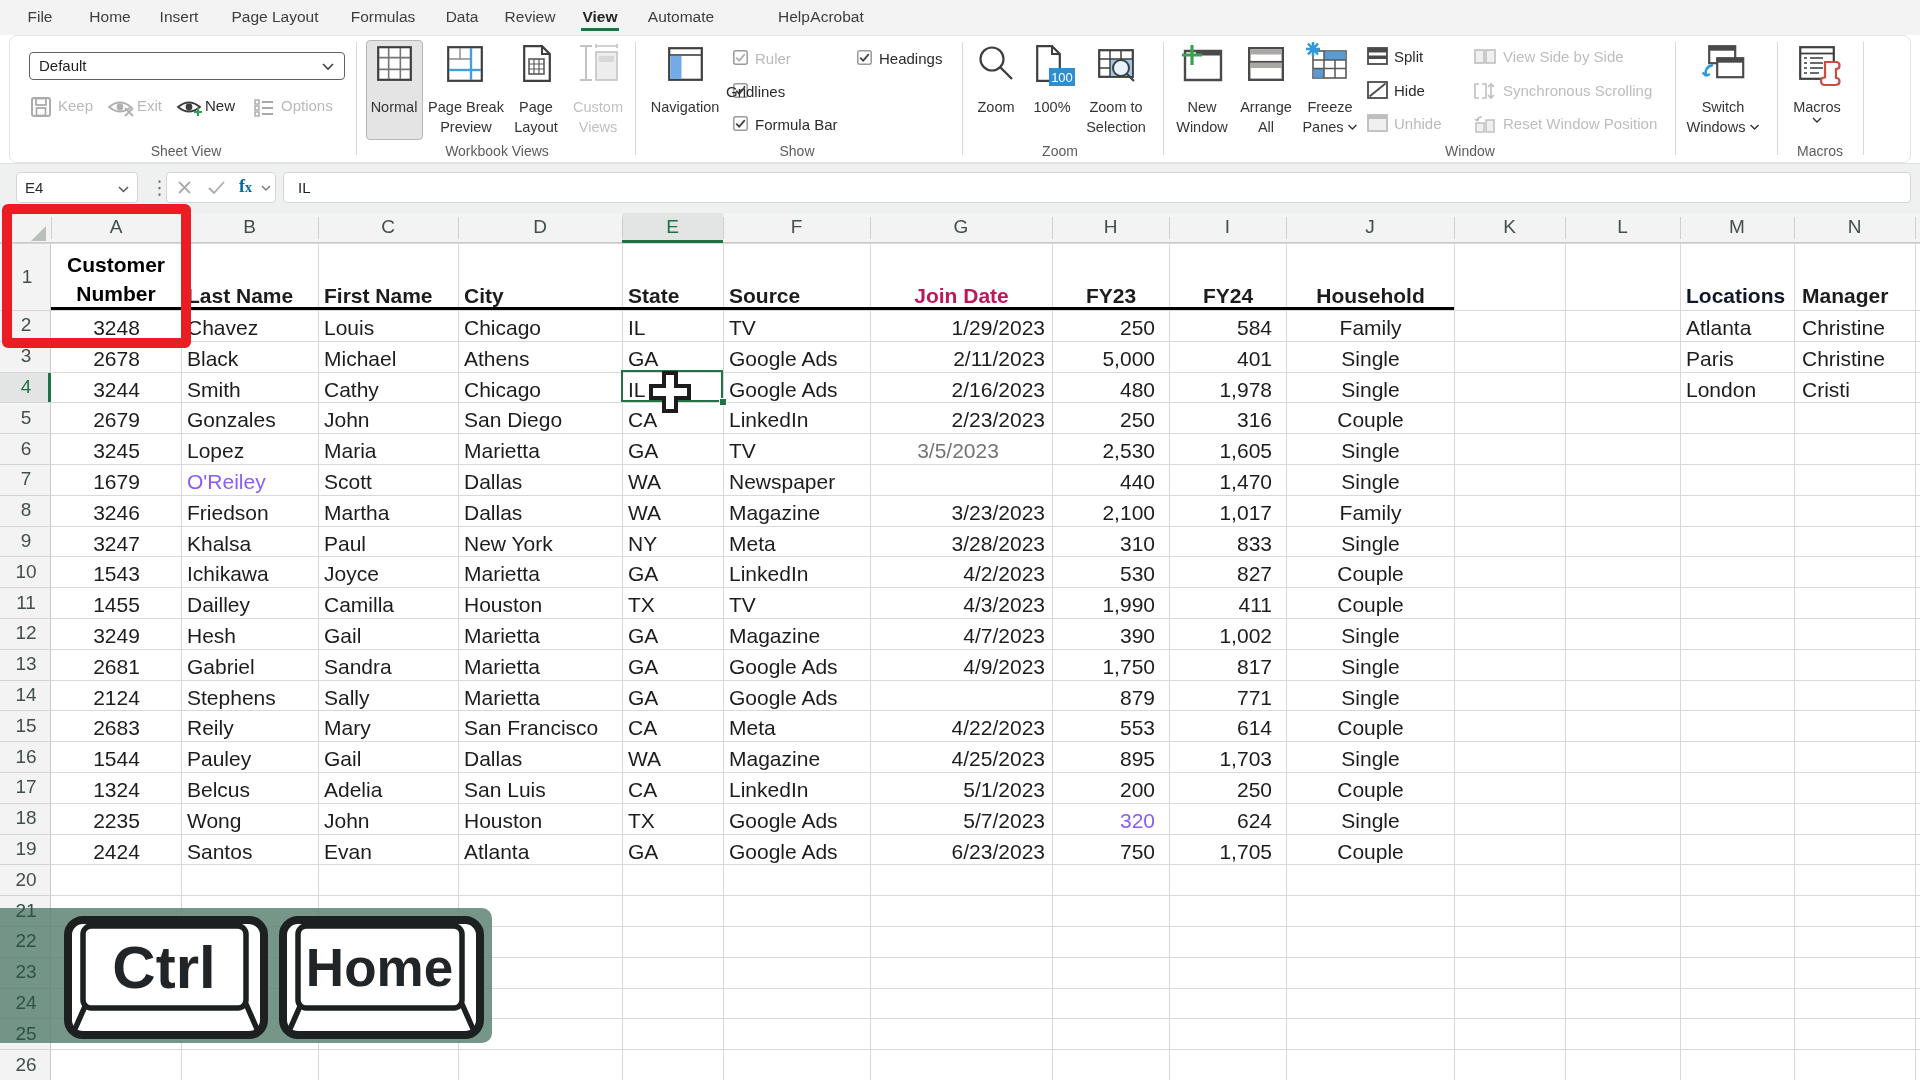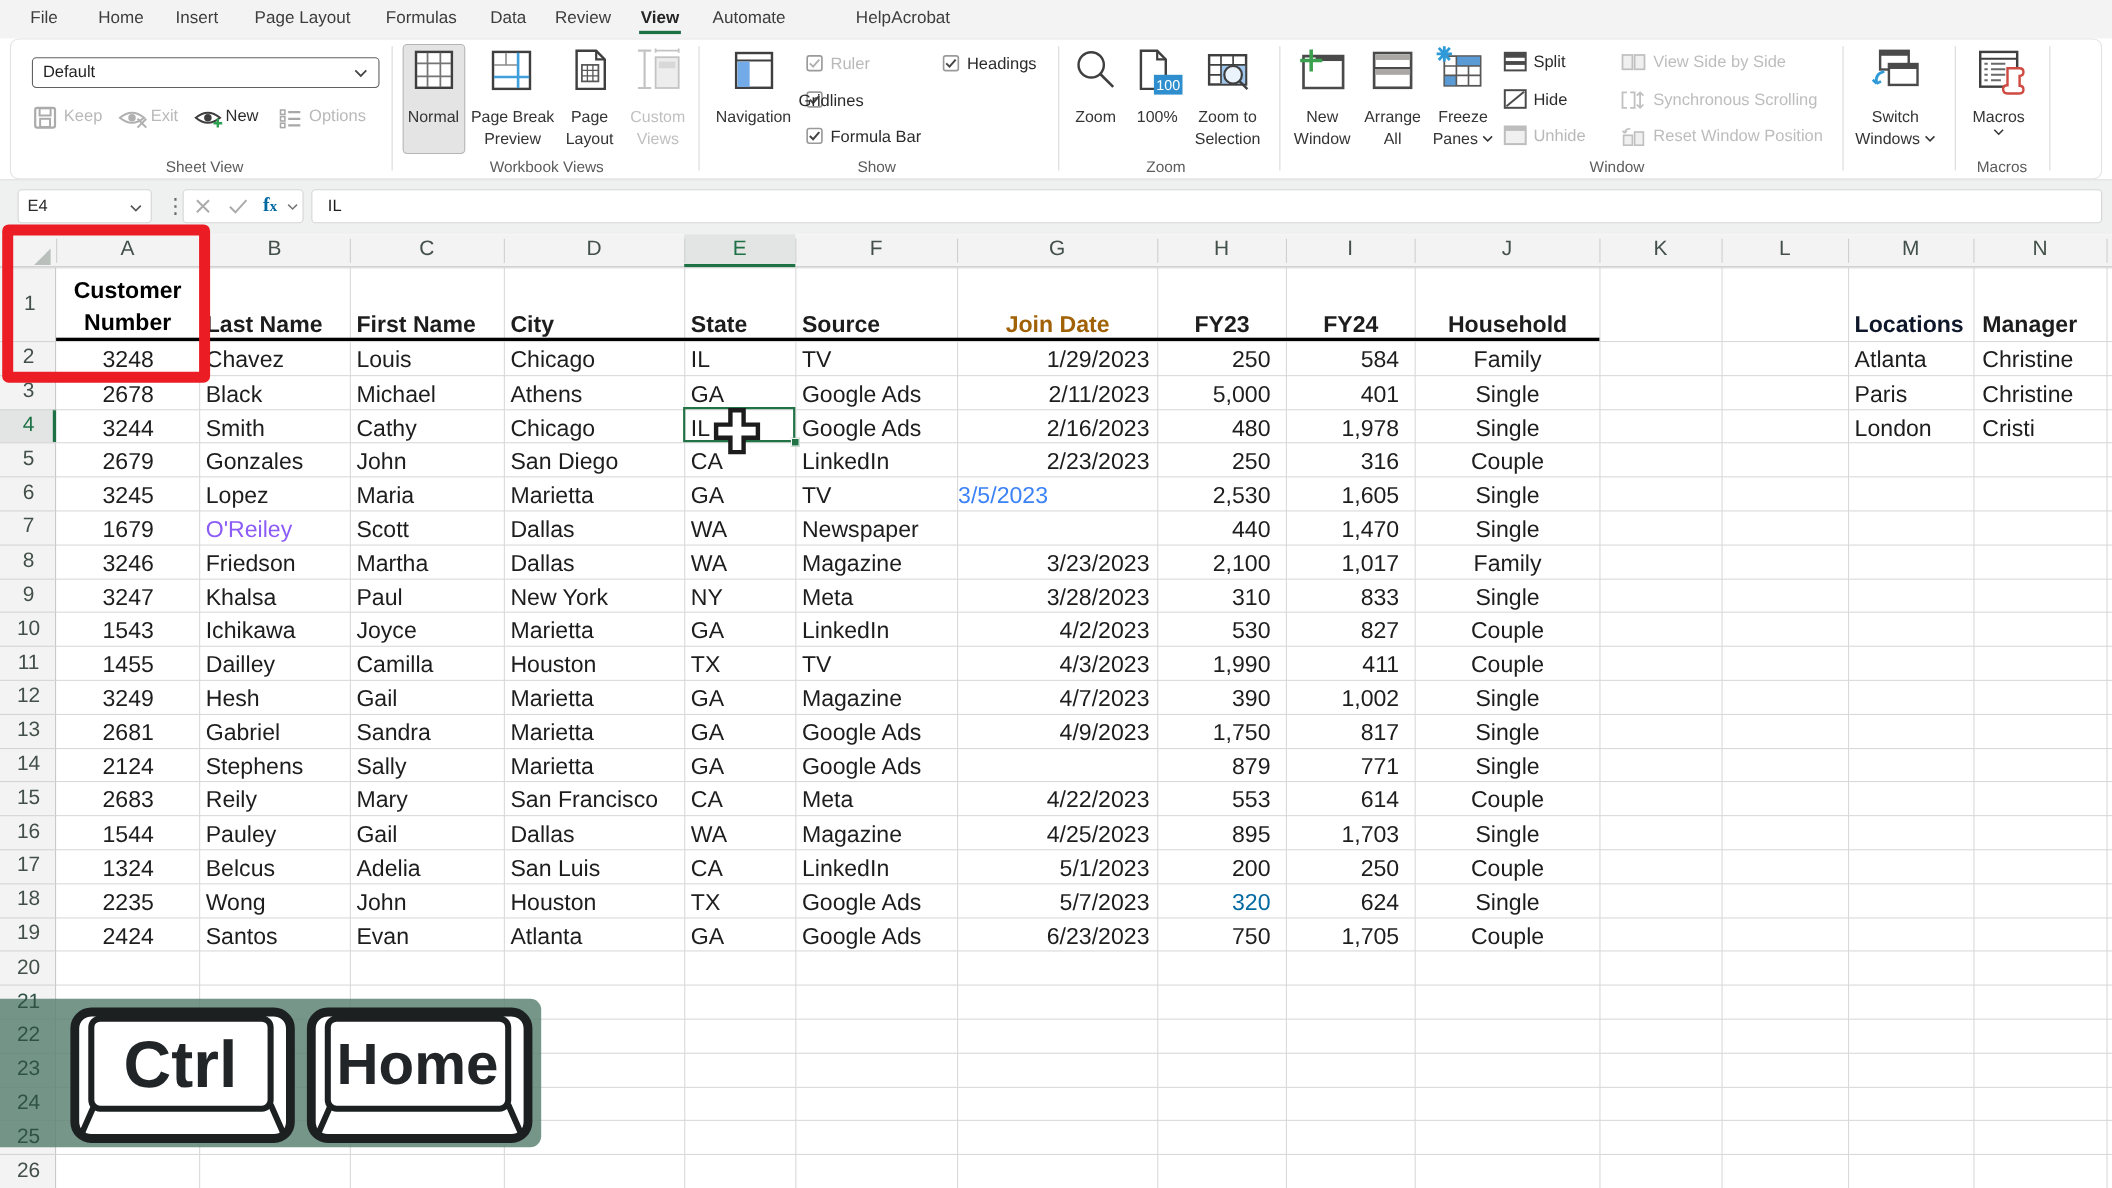--- a/index.html
+++ b/index.html
@@ -364,21 +364,21 @@
 <div class="ab" style="left:51px;top:956.8px;width:1869px;height:1px;background:#d9d9d9"></div>
 <div class="ab" style="left:51px;top:987.6px;width:1869px;height:1px;background:#d9d9d9"></div>
 <div class="ab" style="left:51px;top:1018.4px;width:1869px;height:1px;background:#d9d9d9"></div>
 <div class="ab" style="left:51px;top:1049.2px;width:1869px;height:1px;background:#d9d9d9"></div>
 <div class="ab cell hd" style="left:52px;top:250px;width:128px;text-align:center;line-height:29px;font-weight:bold">Customer<br>Number</div>
 <div class="ab cell" style="left:182px;top:278px;width:136px;height:30px;line-height:35px;padding-left:5px;text-align:left;font-weight:bold;color:#1d1d1d;font-size:21px;">Last Name</div>
 <div class="ab cell" style="left:319px;top:278px;width:139px;height:30px;line-height:35px;padding-left:5px;text-align:left;font-weight:bold;color:#1d1d1d;font-size:21px;">First Name</div>
 <div class="ab cell" style="left:459px;top:278px;width:163px;height:30px;line-height:35px;padding-left:5px;text-align:left;font-weight:bold;color:#1d1d1d;font-size:21px;">City</div>
 <div class="ab cell" style="left:623px;top:278px;width:100px;height:30px;line-height:35px;padding-left:5px;text-align:left;font-weight:bold;color:#1d1d1d;font-size:21px;">State</div>
 <div class="ab cell" style="left:724px;top:278px;width:146px;height:30px;line-height:35px;padding-left:5px;text-align:left;font-weight:bold;color:#1d1d1d;font-size:21px;">Source</div>
-<div class="ab cell" style="left:871px;top:278px;width:181px;height:30px;line-height:35px;text-align:center;font-weight:bold;color:#a16207;font-size:21px;">Join Date</div>
+<div class="ab cell" style="left:871px;top:278px;width:181px;height:30px;line-height:35px;text-align:center;font-weight:bold;color:#be185d;font-size:21px;">Join Date</div>
 <div class="ab cell" style="left:1053px;top:278px;width:116px;height:30px;line-height:35px;text-align:center;font-weight:bold;color:#1d1d1d;font-size:21px;">FY23</div>
 <div class="ab cell" style="left:1170px;top:278px;width:116px;height:30px;line-height:35px;text-align:center;font-weight:bold;color:#1d1d1d;font-size:21px;">FY24</div>
 <div class="ab cell" style="left:1287px;top:278px;width:167px;height:30px;line-height:35px;text-align:center;font-weight:bold;color:#1d1d1d;font-size:21px;">Household</div>
 <div class="ab cell" style="left:1681px;top:278px;width:113px;height:30px;line-height:35px;padding-left:5px;text-align:left;font-weight:bold;color:#0f172a;font-size:21px;">Locations</div>
 <div class="ab cell" style="left:1795px;top:278px;width:120px;height:30px;line-height:35px;padding-left:7px;text-align:left;font-weight:bold;color:#1d1d1d;font-size:21px;">Manager</div>
 <div class="ab" style="left:51px;top:307px;width:1403px;height:3px;background:#000"></div>
 <div class="ab cell" style="left:52px;top:311.0px;width:129px;height:29.8px;line-height:34.8px;text-align:center;color:#1d1d1d;font-size:21px;">3248</div>
 <div class="ab cell" style="left:182px;top:311.0px;width:136px;height:29.8px;line-height:34.8px;padding-left:5px;text-align:left;color:#1d1d1d;font-size:21px;">Chavez</div>
 <div class="ab cell" style="left:319px;top:311.0px;width:139px;height:29.8px;line-height:34.8px;padding-left:5px;text-align:left;color:#1d1d1d;font-size:21px;">Louis</div>
 <div class="ab cell" style="left:459px;top:311.0px;width:163px;height:29.8px;line-height:34.8px;padding-left:5px;text-align:left;color:#1d1d1d;font-size:21px;">Chicago</div>
@@ -417,21 +417,21 @@
 <div class="ab cell" style="left:871px;top:403.4px;width:181px;height:29.8px;line-height:34.8px;padding-right:7px;text-align:right;color:#1d1d1d;font-size:21px;">2/23/2023</div>
 <div class="ab cell" style="left:1053px;top:403.4px;width:116px;height:29.8px;line-height:34.8px;padding-right:14px;text-align:right;color:#1d1d1d;font-size:21px;">250</div>
 <div class="ab cell" style="left:1170px;top:403.4px;width:116px;height:29.8px;line-height:34.8px;padding-right:14px;text-align:right;color:#1d1d1d;font-size:21px;">316</div>
 <div class="ab cell" style="left:1287px;top:403.4px;width:167px;height:29.8px;line-height:34.8px;text-align:center;color:#1d1d1d;font-size:21px;">Couple</div>
 <div class="ab cell" style="left:52px;top:434.2px;width:129px;height:29.8px;line-height:34.8px;text-align:center;color:#1d1d1d;font-size:21px;">3245</div>
 <div class="ab cell" style="left:182px;top:434.2px;width:136px;height:29.8px;line-height:34.8px;padding-left:5px;text-align:left;color:#1d1d1d;font-size:21px;">Lopez</div>
 <div class="ab cell" style="left:319px;top:434.2px;width:139px;height:29.8px;line-height:34.8px;padding-left:5px;text-align:left;color:#1d1d1d;font-size:21px;">Maria</div>
 <div class="ab cell" style="left:459px;top:434.2px;width:163px;height:29.8px;line-height:34.8px;padding-left:5px;text-align:left;color:#1d1d1d;font-size:21px;">Marietta</div>
 <div class="ab cell" style="left:623px;top:434.2px;width:100px;height:29.8px;line-height:34.8px;padding-left:5px;text-align:left;color:#1d1d1d;font-size:21px;">GA</div>
 <div class="ab cell" style="left:724px;top:434.2px;width:146px;height:29.8px;line-height:34.8px;padding-left:5px;text-align:left;color:#1d1d1d;font-size:21px;">TV</div>
-<div class="ab cell" style="left:871px;top:434.2px;width:181px;height:29.8px;line-height:34.8px;padding-right:7px;text-align:left;color:#3b82f6;font-size:21px;">3/5/2023</div>
+<div class="ab cell" style="left:871px;top:434.2px;width:181px;height:29.8px;line-height:34.8px;padding-right:7px;text-align:center;color:#737373;font-size:21px;">3/5/2023</div>
 <div class="ab cell" style="left:1053px;top:434.2px;width:116px;height:29.8px;line-height:34.8px;padding-right:14px;text-align:right;color:#1d1d1d;font-size:21px;">2,530</div>
 <div class="ab cell" style="left:1170px;top:434.2px;width:116px;height:29.8px;line-height:34.8px;padding-right:14px;text-align:right;color:#1d1d1d;font-size:21px;">1,605</div>
 <div class="ab cell" style="left:1287px;top:434.2px;width:167px;height:29.8px;line-height:34.8px;text-align:center;color:#1d1d1d;font-size:21px;">Single</div>
 <div class="ab cell" style="left:52px;top:465.0px;width:129px;height:29.8px;line-height:34.8px;text-align:center;color:#1d1d1d;font-size:21px;">1679</div>
 <div class="ab cell" style="left:182px;top:465.0px;width:136px;height:29.8px;line-height:34.8px;padding-left:5px;text-align:left;color:#8b5cf6;font-size:21px;">O'Reiley</div>
 <div class="ab cell" style="left:319px;top:465.0px;width:139px;height:29.8px;line-height:34.8px;padding-left:5px;text-align:left;color:#1d1d1d;font-size:21px;">Scott</div>
 <div class="ab cell" style="left:459px;top:465.0px;width:163px;height:29.8px;line-height:34.8px;padding-left:5px;text-align:left;color:#1d1d1d;font-size:21px;">Dallas</div>
 <div class="ab cell" style="left:623px;top:465.0px;width:100px;height:29.8px;line-height:34.8px;padding-left:5px;text-align:left;color:#1d1d1d;font-size:21px;">WA</div>
 <div class="ab cell" style="left:724px;top:465.0px;width:146px;height:29.8px;line-height:34.8px;padding-left:5px;text-align:left;color:#1d1d1d;font-size:21px;">Newspaper</div>
 <div class="ab cell" style="left:1053px;top:465.0px;width:116px;height:29.8px;line-height:34.8px;padding-right:14px;text-align:right;color:#1d1d1d;font-size:21px;">440</div>
@@ -536,21 +536,21 @@
 <div class="ab cell" style="left:1053px;top:773.0px;width:116px;height:29.8px;line-height:34.8px;padding-right:14px;text-align:right;color:#1d1d1d;font-size:21px;">200</div>
 <div class="ab cell" style="left:1170px;top:773.0px;width:116px;height:29.8px;line-height:34.8px;padding-right:14px;text-align:right;color:#1d1d1d;font-size:21px;">250</div>
 <div class="ab cell" style="left:1287px;top:773.0px;width:167px;height:29.8px;line-height:34.8px;text-align:center;color:#1d1d1d;font-size:21px;">Couple</div>
 <div class="ab cell" style="left:52px;top:803.8px;width:129px;height:29.8px;line-height:34.8px;text-align:center;color:#1d1d1d;font-size:21px;">2235</div>
 <div class="ab cell" style="left:182px;top:803.8px;width:136px;height:29.8px;line-height:34.8px;padding-left:5px;text-align:left;color:#1d1d1d;font-size:21px;">Wong</div>
 <div class="ab cell" style="left:319px;top:803.8px;width:139px;height:29.8px;line-height:34.8px;padding-left:5px;text-align:left;color:#1d1d1d;font-size:21px;">John</div>
 <div class="ab cell" style="left:459px;top:803.8px;width:163px;height:29.8px;line-height:34.8px;padding-left:5px;text-align:left;color:#1d1d1d;font-size:21px;">Houston</div>
 <div class="ab cell" style="left:623px;top:803.8px;width:100px;height:29.8px;line-height:34.8px;padding-left:5px;text-align:left;color:#1d1d1d;font-size:21px;">TX</div>
 <div class="ab cell" style="left:724px;top:803.8px;width:146px;height:29.8px;line-height:34.8px;padding-left:5px;text-align:left;color:#1d1d1d;font-size:21px;">Google Ads</div>
 <div class="ab cell" style="left:871px;top:803.8px;width:181px;height:29.8px;line-height:34.8px;padding-right:7px;text-align:right;color:#1d1d1d;font-size:21px;">5/7/2023</div>
-<div class="ab cell" style="left:1053px;top:803.8px;width:116px;height:29.8px;line-height:34.8px;padding-right:14px;text-align:right;color:#0369a1;font-size:21px;">320</div>
+<div class="ab cell" style="left:1053px;top:803.8px;width:116px;height:29.8px;line-height:34.8px;padding-right:14px;text-align:right;color:#8b5cf6;font-size:21px;">320</div>
 <div class="ab cell" style="left:1170px;top:803.8px;width:116px;height:29.8px;line-height:34.8px;padding-right:14px;text-align:right;color:#1d1d1d;font-size:21px;">624</div>
 <div class="ab cell" style="left:1287px;top:803.8px;width:167px;height:29.8px;line-height:34.8px;text-align:center;color:#1d1d1d;font-size:21px;">Single</div>
 <div class="ab cell" style="left:52px;top:834.6px;width:129px;height:29.8px;line-height:34.8px;text-align:center;color:#1d1d1d;font-size:21px;">2424</div>
 <div class="ab cell" style="left:182px;top:834.6px;width:136px;height:29.8px;line-height:34.8px;padding-left:5px;text-align:left;color:#1d1d1d;font-size:21px;">Santos</div>
 <div class="ab cell" style="left:319px;top:834.6px;width:139px;height:29.8px;line-height:34.8px;padding-left:5px;text-align:left;color:#1d1d1d;font-size:21px;">Evan</div>
 <div class="ab cell" style="left:459px;top:834.6px;width:163px;height:29.8px;line-height:34.8px;padding-left:5px;text-align:left;color:#1d1d1d;font-size:21px;">Atlanta</div>
 <div class="ab cell" style="left:623px;top:834.6px;width:100px;height:29.8px;line-height:34.8px;padding-left:5px;text-align:left;color:#1d1d1d;font-size:21px;">GA</div>
 <div class="ab cell" style="left:724px;top:834.6px;width:146px;height:29.8px;line-height:34.8px;padding-left:5px;text-align:left;color:#1d1d1d;font-size:21px;">Google Ads</div>
 <div class="ab cell" style="left:871px;top:834.6px;width:181px;height:29.8px;line-height:34.8px;padding-right:7px;text-align:right;color:#1d1d1d;font-size:21px;">6/23/2023</div>
 <div class="ab cell" style="left:1053px;top:834.6px;width:116px;height:29.8px;line-height:34.8px;padding-right:14px;text-align:right;color:#1d1d1d;font-size:21px;">750</div>

